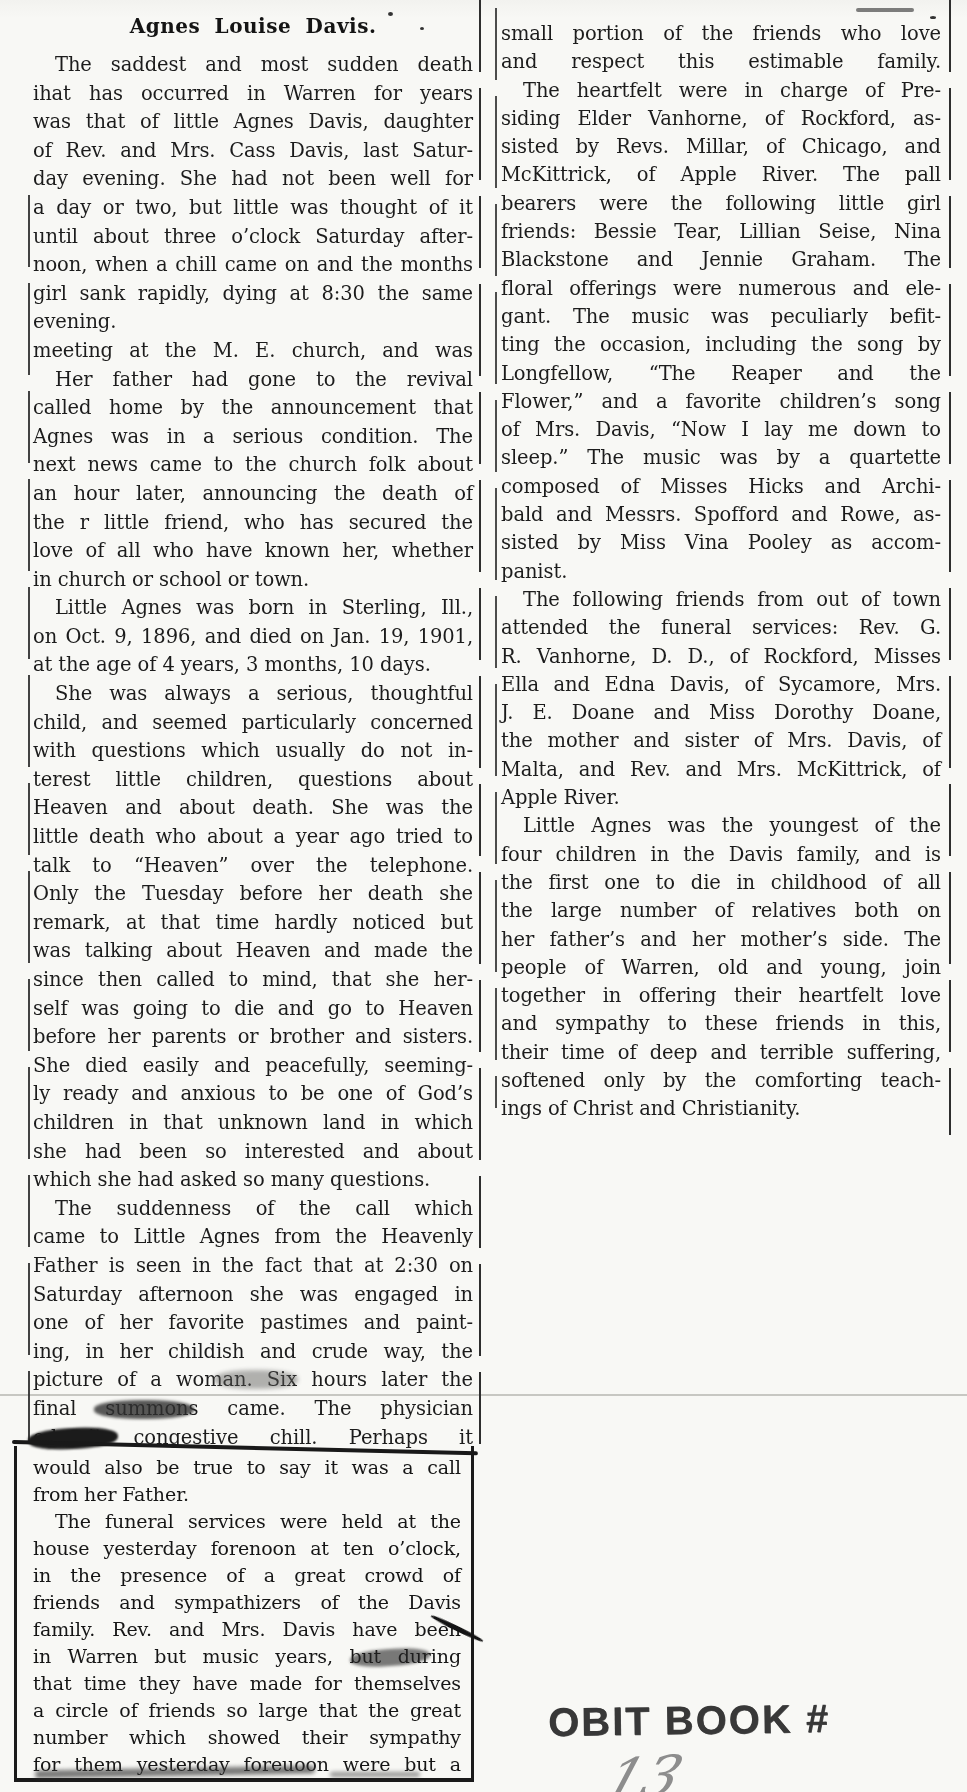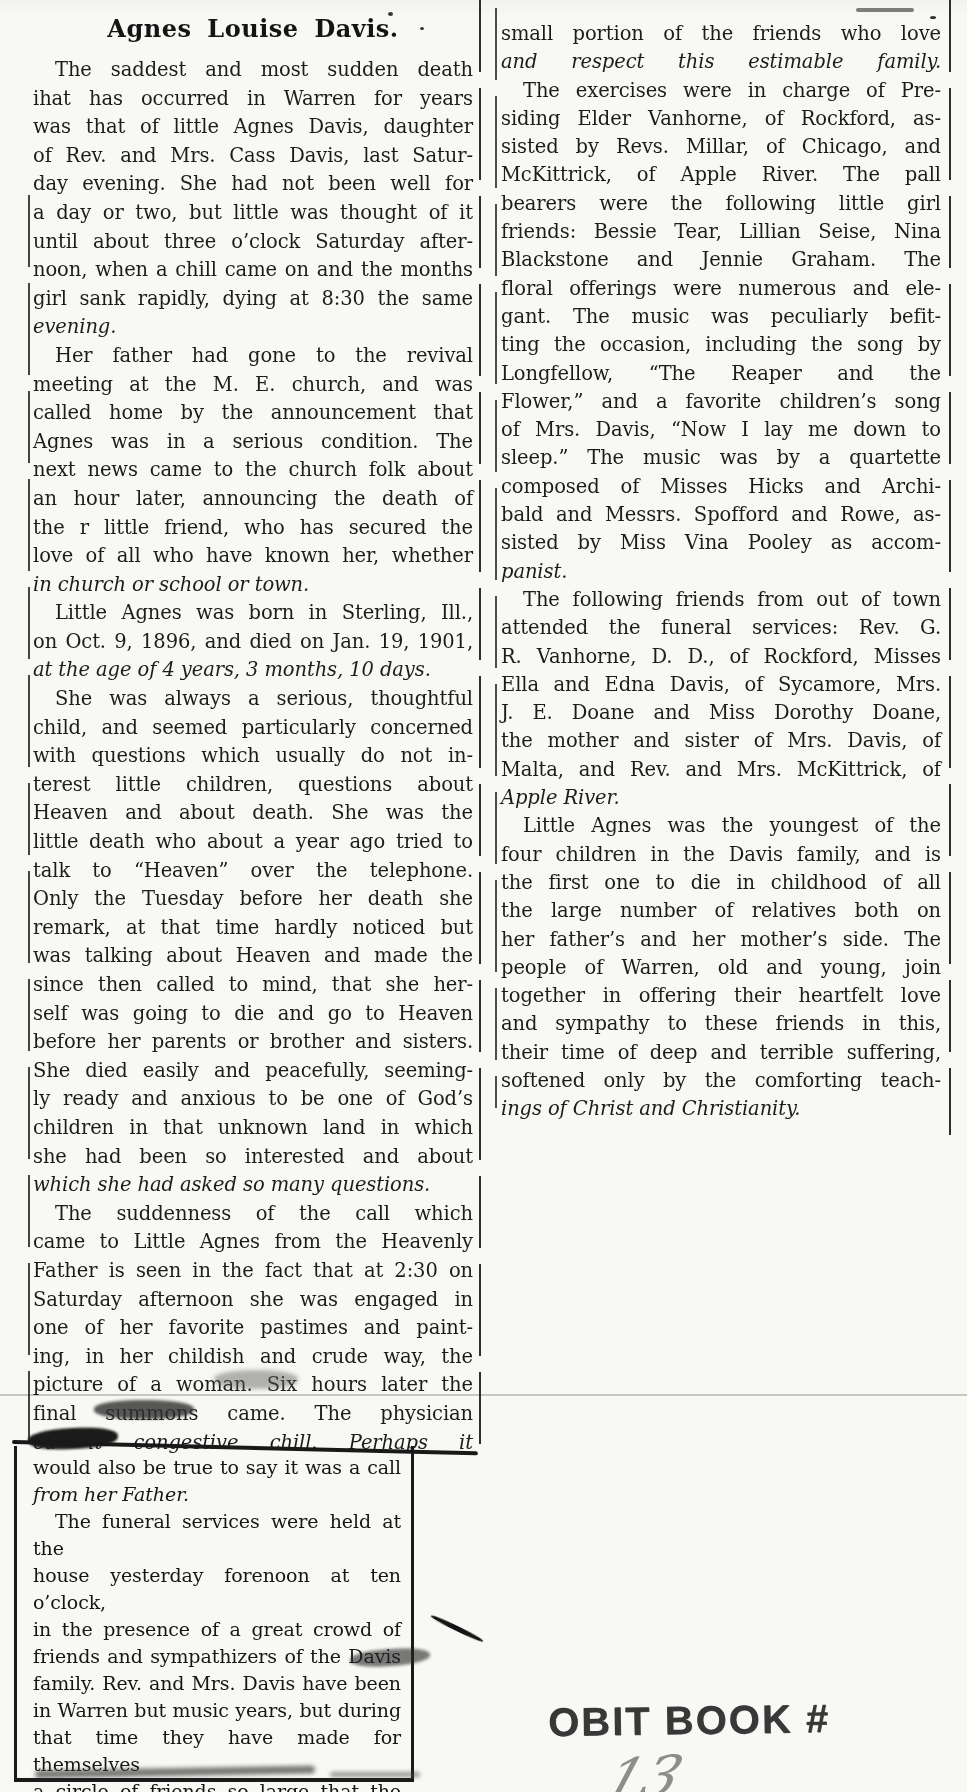--- a/index.html
+++ b/index.html
@@ -12,37 +12,37 @@
   }
   .page{position:absolute;inset:0;background:
     linear-gradient(180deg,#f2f2ef 0px,#f8f8f5 18px,#f8f8f5 100%);}
   
   .col{position:absolute;color:#1c1c1c;}
   .col-left{left:33px;top:14px;width:440px;}
   .col-right{left:501px;top:20px;width:440px;}
   .col-left .para .line{line-height:28.6px;}
   .col-right .para .line{line-height:28.3px;}
   .title{
-    font-size:24px;font-weight:bold;text-align:center;
+    font-size:20px;font-weight:bold;text-align:center;
     letter-spacing:.5px;word-spacing:7px;
     margin:0 0 13px 0;color:#141414;
   }
   .line{
     font-size:19.5px;
     text-align:justify;text-align-last:justify;
     text-justify:inter-word;
     white-space:normal;
     letter-spacing:-.1px;
   }
   .line.indent{text-indent:22px;}
-  .line.lastline{text-align-last:left;font-style:italic;}
+  .line.lastline{text-align-last:left;}
   .para.jlast .line.lastline{text-align-last:justify;}
   
   .boxed{
-    position:absolute;left:14px;top:1446px;width:400px;height:336px;
+    position:absolute;left:14px;top:1446px;width:460px;height:336px;
     border-left:3px solid #1a1a1a;
     border-right:3px solid #1a1a1a;
     border-bottom:4px solid #1a1a1a;
     padding:8px 10px 0 16px;box-sizing:border-box;
     color:#161616;
   }
   .boxed .para .line{line-height:27px;font-size:19px;}
   .box-top-line{
     position:absolute;left:12px;top:1440px;width:466px;height:4px;
     background:#191919;transform:rotate(1.4deg);transform-origin:left center;
@@ -102,22 +102,22 @@
           <div class="line">was that of little Agnes Davis, daughter</div>
           <div class="line">of Rev. and Mrs. Cass Davis, last Satur-</div>
           <div class="line">day evening. She had not been well for</div>
           <div class="line">a day or two, but little was thought of it</div>
           <div class="line">until about three o’clock Saturday after-</div>
           <div class="line">noon, when a chill came on and the months</div>
           <div class="line">girl sank rapidly, dying at 8:30 the same</div>
           <div class="line lastline">evening.</div>
         </div>
         <div class="para">
+          <div class="line">meeting at the M. E. church, and was</div>
           <div class="line indent">Her father had gone to the revival</div>
-          <div class="line">meeting at the M. E. church, and was</div>
           <div class="line">called home by the announcement that</div>
           <div class="line">Agnes was in a serious condition. The</div>
           <div class="line">next news came to the church folk about</div>
           <div class="line">an hour later, announcing the death of</div>
           <div class="line">the r little friend, who has secured the</div>
           <div class="line">love of all who have known her, whether</div>
           <div class="line lastline">in church or school or town.</div>
         </div>
         <div class="para">
           <div class="line indent">Little Agnes was born in Sterling, Ill.,</div>
@@ -158,21 +158,21 @@
       </div>
   </div>
 
   <div class="col col-right">
     <div>
         <div class="para jlast">
           <div class="line">small portion of the friends who love</div>
           <div class="line lastline">and respect this estimable family.</div>
         </div>
         <div class="para">
-          <div class="line indent">The exercises were in charge of Pre-</div>
+          <div class="line indent">The heartfelt were in charge of Pre-</div>
           <div class="line">siding Elder Vanhorne, of Rockford, as-</div>
           <div class="line">sisted by Revs. Millar, of Chicago, and</div>
           <div class="line">McKittrick, of Apple River. The pall</div>
           <div class="line">bearers were the following little girl</div>
           <div class="line">friends: Bessie Tear, Lillian Seise, Nina</div>
           <div class="line">Blackstone and Jennie Graham. The</div>
           <div class="line">floral offerings were numerous and ele-</div>
           <div class="line">gant. The music was peculiarly befit-</div>
           <div class="line">ting the occasion, including the song by</div>
           <div class="line">Longfellow, “The Reaper and the</div>

